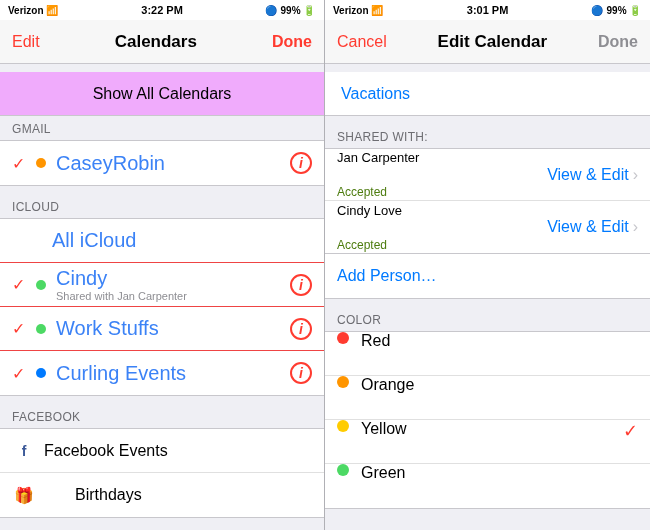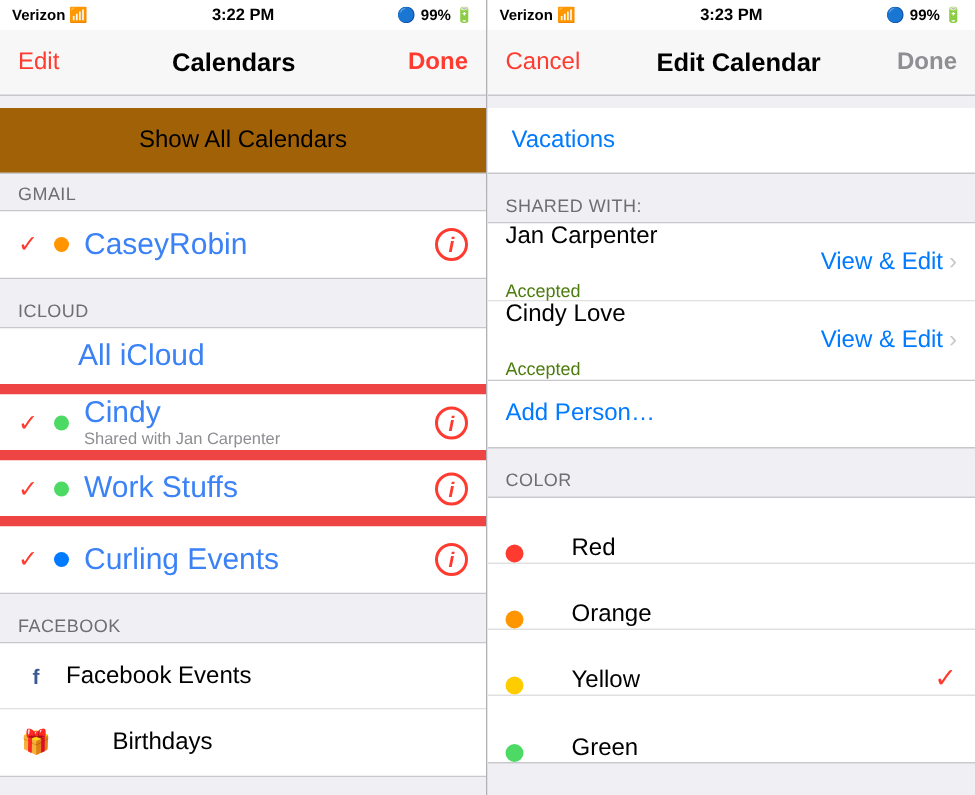--- a/index.html
+++ b/index.html
@@ -68,21 +68,21 @@
 
     
     .content {
       flex: 1;
       overflow-y: auto;
       background: #efeff4;
     }
 
     
     .show-all-row {
-      background: #a16207;
+      background: #f0abfc;
       height: 44px;
       display: flex;
       align-items: center;
       justify-content: center;
       border-bottom: 1px solid #c8c7cc;
       margin-top: 8px;
     }
     .show-all-row span {
       font-size: 16px;
       color: black;
@@ -107,21 +107,21 @@
       margin-bottom: 0;
     }
 
     
     .cal-row {
       height: 44px;
       display: flex;
       align-items: center;
       padding: 0 12px;
       background: white;
-      border-bottom: 7px solid #ef4444;
+      border-bottom: 1px solid #ef4444;
       position: relative;
     }
     .cal-row:last-child {
       border-bottom: none;
     }
     .cal-row .checkmark {
       color: #ff3b30;
       font-size: 16px;
       width: 18px;
       margin-right: 6px;
@@ -213,21 +213,21 @@
       align-items: center;
       padding: 0 12px;
       background: white;
       border-bottom: 1px solid #e0e0e0;
     }
     .shared-row:last-child { border-bottom: none; }
     .shared-row .shared-info {
       flex: 1;
     }
     .shared-row .shared-name {
-      font-size: 16px;
+      font-size: 13px;
       color: black;
     }
     .shared-row .shared-status {
       font-size: 12px;
       color: #4d7c0f;
       margin-top: 20px;
     }
     .shared-row .shared-right {
       display: flex;
       align-items: center;
@@ -250,25 +250,24 @@
     }
     .add-person-row span {
       color: #007aff;
       font-size: 16px;
     }
 
     
     .color-row {
       height: 44px;
       display: flex;
-      align-items: flex-end;
+      align-items: flex-start;
       padding: 0 12px;
       background: white;
       border-bottom: 1px solid #e0e0e0;
-      gap: 20px;
     }
     .color-row:last-child { border-bottom: none; }
     .color-row .color-dot {
       width: 12px;
       height: 12px;
       border-radius: 50%;
       margin-right: 12px;
     }
     .color-row .color-label {
       flex: 1;
@@ -382,21 +381,21 @@
   </div>
 </div>
 
 <div class="phone-panel-right">
 
   <div class="status-bar">
     <div class="status-left">
       <span>Verizon</span>
       <span>📶</span>
     </div>
-    <div class="status-center">3:23 PM</div>
+    <div class="status-center">3:01 PM</div>
     <div class="status-right">
       <span>🔵</span>
       <span>99%</span>
       <span>🔋</span>
     </div>
   </div>
 
   <div class="nav-bar">
     <span class="nav-left" style="font-weight:400;">Cancel</span>
     <span class="nav-title">Edit Calendar</span>

